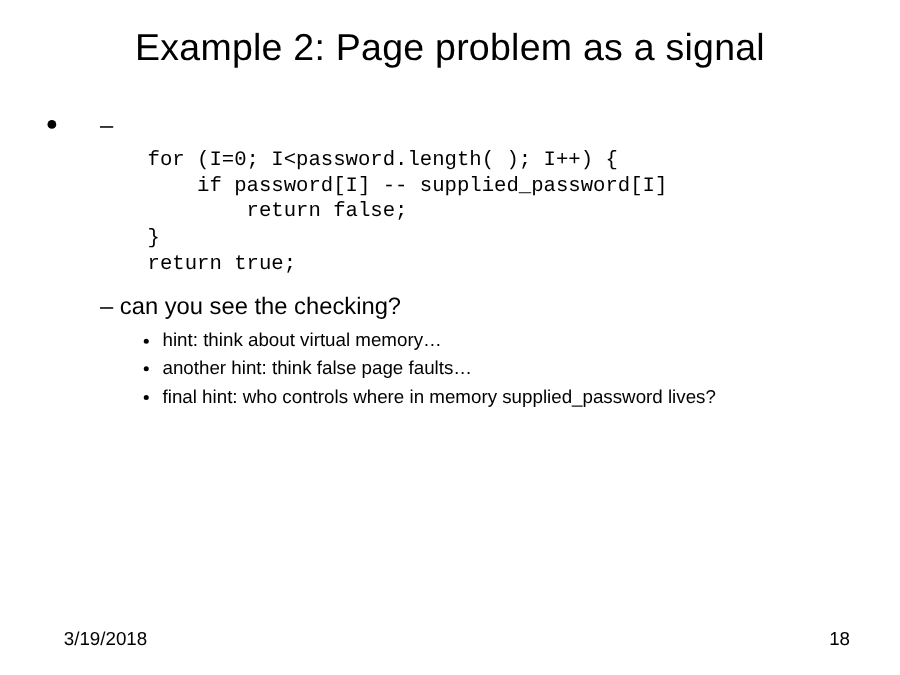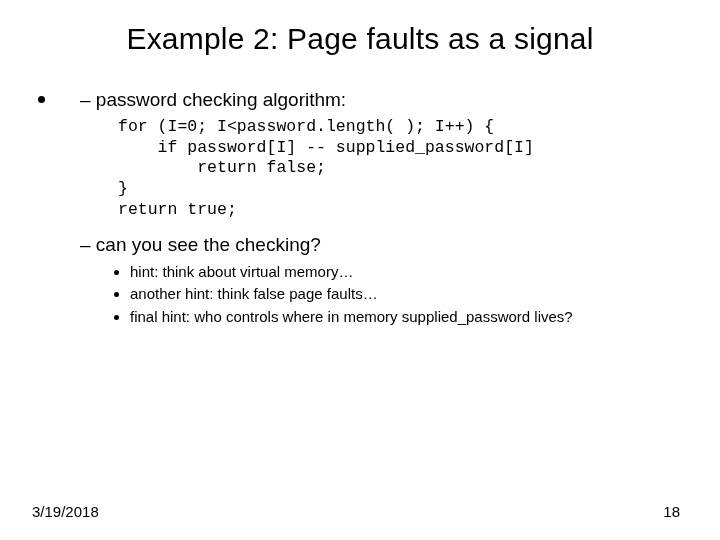--- a/index.html
+++ b/index.html
@@ -60,39 +60,38 @@
     padding: 0;
     font-size: 15px;
     line-height: 1.35;
   }
   ul.bullets > li {
     margin-bottom: 2px;
   }
   .footer {
     position: absolute;
     bottom: 20px;
-    left: 32px;
+    left: 51px;
     right: 40px;
     font-size: 15px;
     display: flex;
     justify-content: space-between;
   }
 </style>
 </head>
 <body>
 
 <div class="slide">
-  <h1 class="title">Example 2:  Page faults as a signal</h1>
+  <h1 class="title">Example 2:  Page problem as a signal</h1>
 
   <ul class="top">
     <li>
 
       <ul class="sub">
         <li>
-          <span>password checking algorithm:</span>
           <div class="code">for (I=0; I&lt;password.length( ); I++) {
     if password[I] -- supplied_password[I]
         return false;
 }
 return true;</div>
         </li>
         <li>
           <span>can you see the checking?</span>
           <ul class="bullets">
             <li>hint: think about virtual memory…</li>

